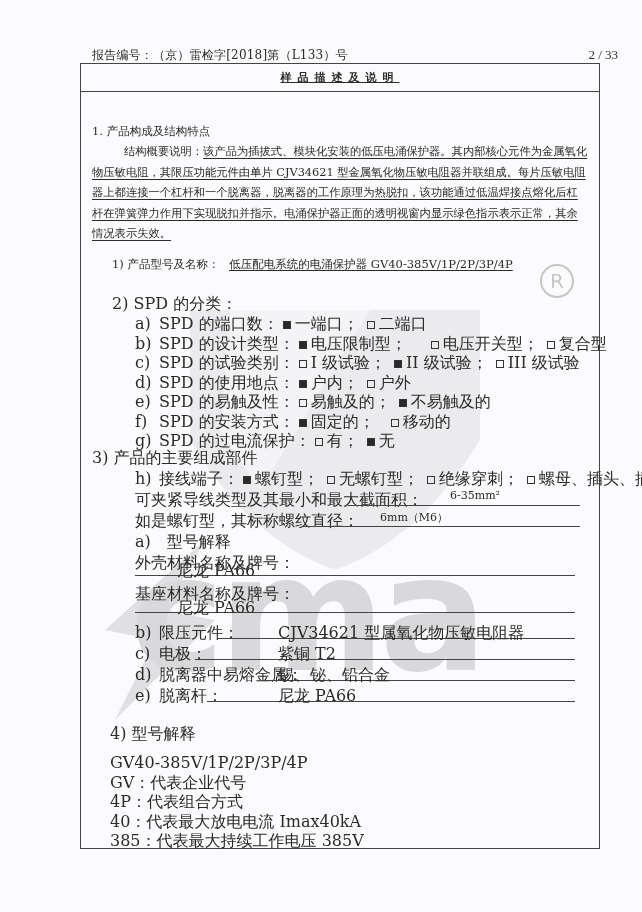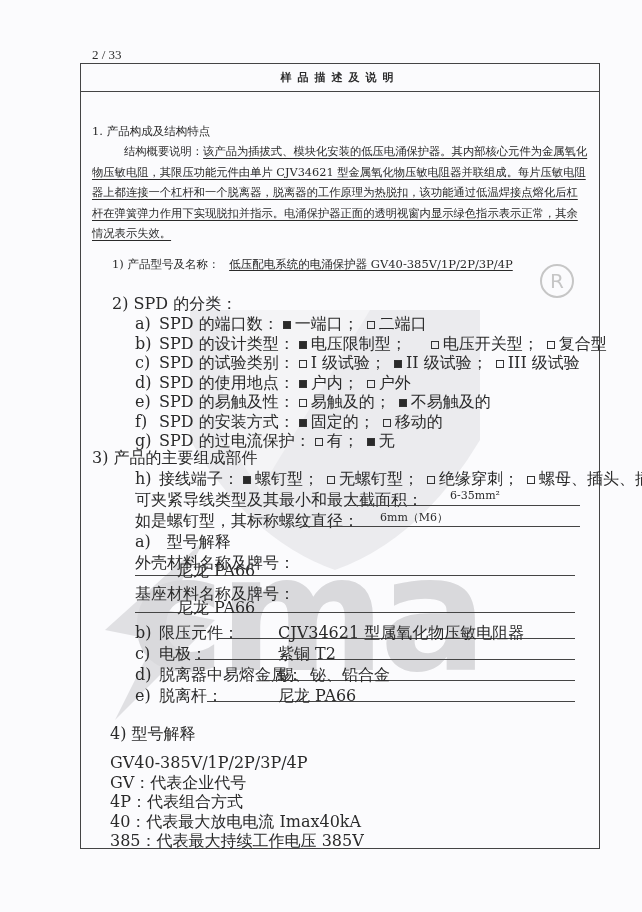--- a/index.html
+++ b/index.html
@@ -4,40 +4,41 @@
 <style>
   * { box-sizing: border-box; margin: 0; padding: 0; }
   html, body { width: 642px; height: 912px; background: #fbfbfd; overflow: hidden; }
   body { position: relative; font-family: "DejaVu Serif", "Liberation Serif", serif; color: #2a2a2a; }
 
   .header-line { position: absolute; top: 47px; left: 92px; width: 526px; font-size: 12px; display: flex; justify-content: space-between; }
   .header-line .report-no { letter-spacing: 0.2px; }
   .header-line .page-no { font-family: "Liberation Serif", serif; font-size: 13px; }
 
   .frame { position: absolute; left: 80px; top: 63px; width: 520px; height: 786px; border: 1.5px solid #444; }
-  .frame-title { height: 28px; border-bottom: 1.5px solid #444; text-align: center; line-height: 28px; font-size: 11px; letter-spacing: 6px; font-weight: bold; }
+  .frame-title { height: 28px; border-bottom: 1.5px solid #444; text-align: center; line-height: 28px; font-size: 11px; letter-spacing: 6px; font-weight: bold; text-decoration: underline; }
 
   
   .wm { position: absolute; pointer-events: none; }
   .wm-shield { left: 170px; top: 290px; width: 330px; height: 290px; }
   .wm-cma { left: 130px; top: 535px; font-family: "DejaVu Sans", sans-serif; font-weight: bold; font-size: 160px; line-height: 1; color: #d9d9dc; letter-spacing: -6px; }
   .wm-reg { left: 540px; top: 264px; width: 34px; height: 34px; border: 2px solid #c6c6c6; border-radius: 50%; color: #c6c6c6; font-family: "DejaVu Sans", sans-serif; font-size: 20px; text-align: center; line-height: 30px; }
   .p { position: absolute; white-space: nowrap; }
   .ul { text-decoration: underline; text-underline-offset: 2px; }
 
   .cb { display: inline-block; width: 8px; height: 8px; border: 1.2px solid #333; margin: 0 4px 0 4px; vertical-align: 0px; }
   .cb.on { background: #2a2a2a; }
 
   .fill-line { position: absolute; border-bottom: 1px solid #444; height: 14px; }
   .fill-val { position: absolute; white-space: nowrap; }
 </style>
 </head>
 <body>
 
 <div class="header-line">
+  <span class="report-no">报告编号：（京）雷检字[2018]第（L133）号</span>
   <span class="page-no">2 / 33</span>
 </div>
 
 <svg class="wm wm-shield" viewBox="0 0 330 290">
   <path d="M20 20 L310 20 L310 150 Q250 250 165 280 Q80 250 20 150 Z" fill="#ebebee"></path>
   <path d="M60 20 L200 20 L90 200 L50 140 Z" fill="#f4f4f6"></path>
 </svg>
 <svg class="wm" style="left:95px;top:540px;width:120px;height:180px" viewBox="0 0 120 180">
   <path d="M110 0 L10 90 L60 100 L20 180 L120 80 L70 70 Z" fill="#e0e0e3"></path>
 </svg>
@@ -58,21 +59,21 @@
   <span class="ul" style="margin-left:6px">低压配电系统的电涌保护器 GV40-385V/1P/2P/3P/4P</span>
 </div>
 
 <div class="p" style="left:112px;top:294px">2) SPD 的分类：</div>
 <div id="spd-list">
     <div class="p" style="left:135px;top:314px"><span style="display:inline-block;width:24px">a)</span><span>SPD 的端口数：</span><span class="cb on"></span><span style="margin-right:4px">一端口；</span><span class="cb"></span><span style="margin-right:4px">二端口</span></div>
     <div class="p" style="left:135px;top:333.5px"><span style="display:inline-block;width:24px">b)</span><span>SPD 的设计类型：</span><span class="cb on"></span><span style="margin-right:20px">电压限制型；</span><span class="cb"></span><span style="margin-right:4px">电压开关型；</span><span class="cb"></span><span style="margin-right:20px">复合型</span></div>
     <div class="p" style="left:135px;top:353px"><span style="display:inline-block;width:24px">c)</span><span>SPD 的试验类别：</span><span class="cb"></span><span style="margin-right:4px">I 级试验；</span><span class="cb on"></span><span style="margin-right:4px">II 级试验；</span><span class="cb"></span><span style="margin-right:4px">III 级试验</span></div>
     <div class="p" style="left:135px;top:372.5px"><span style="display:inline-block;width:24px">d)</span><span>SPD 的使用地点：</span><span class="cb on"></span><span style="margin-right:4px">户内；</span><span class="cb"></span><span style="margin-right:4px">户外</span></div>
     <div class="p" style="left:135px;top:392px"><span style="display:inline-block;width:24px">e)</span><span>SPD 的易触及性：</span><span class="cb"></span><span style="margin-right:4px">易触及的；</span><span class="cb on"></span><span style="margin-right:4px">不易触及的</span></div>
-    <div class="p" style="left:135px;top:411.5px"><span style="display:inline-block;width:24px">f)</span><span>SPD 的安装方式：</span><span class="cb on"></span><span style="margin-right:4px">固定的；</span><span class="cb"></span><span style="margin-right:4px">移动的</span></div>
+    <div class="p" style="left:135px;top:411.5px"><span style="display:inline-block;width:24px">f)</span><span>SPD 的安装方式：</span><span class="cb on"></span><span style="margin-right:12px">固定的；</span><span class="cb"></span><span style="margin-right:4px">移动的</span></div>
     <div class="p" style="left:135px;top:431px"><span style="display:inline-block;width:24px">g)</span><span>SPD 的过电流保护：</span><span class="cb"></span><span style="margin-right:4px">有；</span><span class="cb on"></span><span style="margin-right:4px">无</span></div>
   </div>
 
 <div class="p" style="left:92px;top:448px">3) 产品的主要组成部件</div>
 <div class="p" id="terminal-row" style="left:135px;top:469px"><span style="display:inline-block;width:24px">h)</span><span>接线端子：</span><span class="cb on"></span><span style="margin-right:4px">螺钉型；</span><span class="cb"></span><span style="margin-right:4px">无螺钉型；</span><span class="cb"></span><span style="margin-right:4px">绝缘穿刺；</span><span class="cb"></span><span style="margin-right:4px">螺母、插头、插座</span></div>
 
 <div class="p" style="left:135px;top:490px">可夹紧导线类型及其最小和最大截面积：</div>
 <div class="fill-line" style="left:348px;top:492px;width:232px"></div>
 <div class="fill-val" style="left:450px;top:489px;font-size:11px">6-35mm²</div>
 

